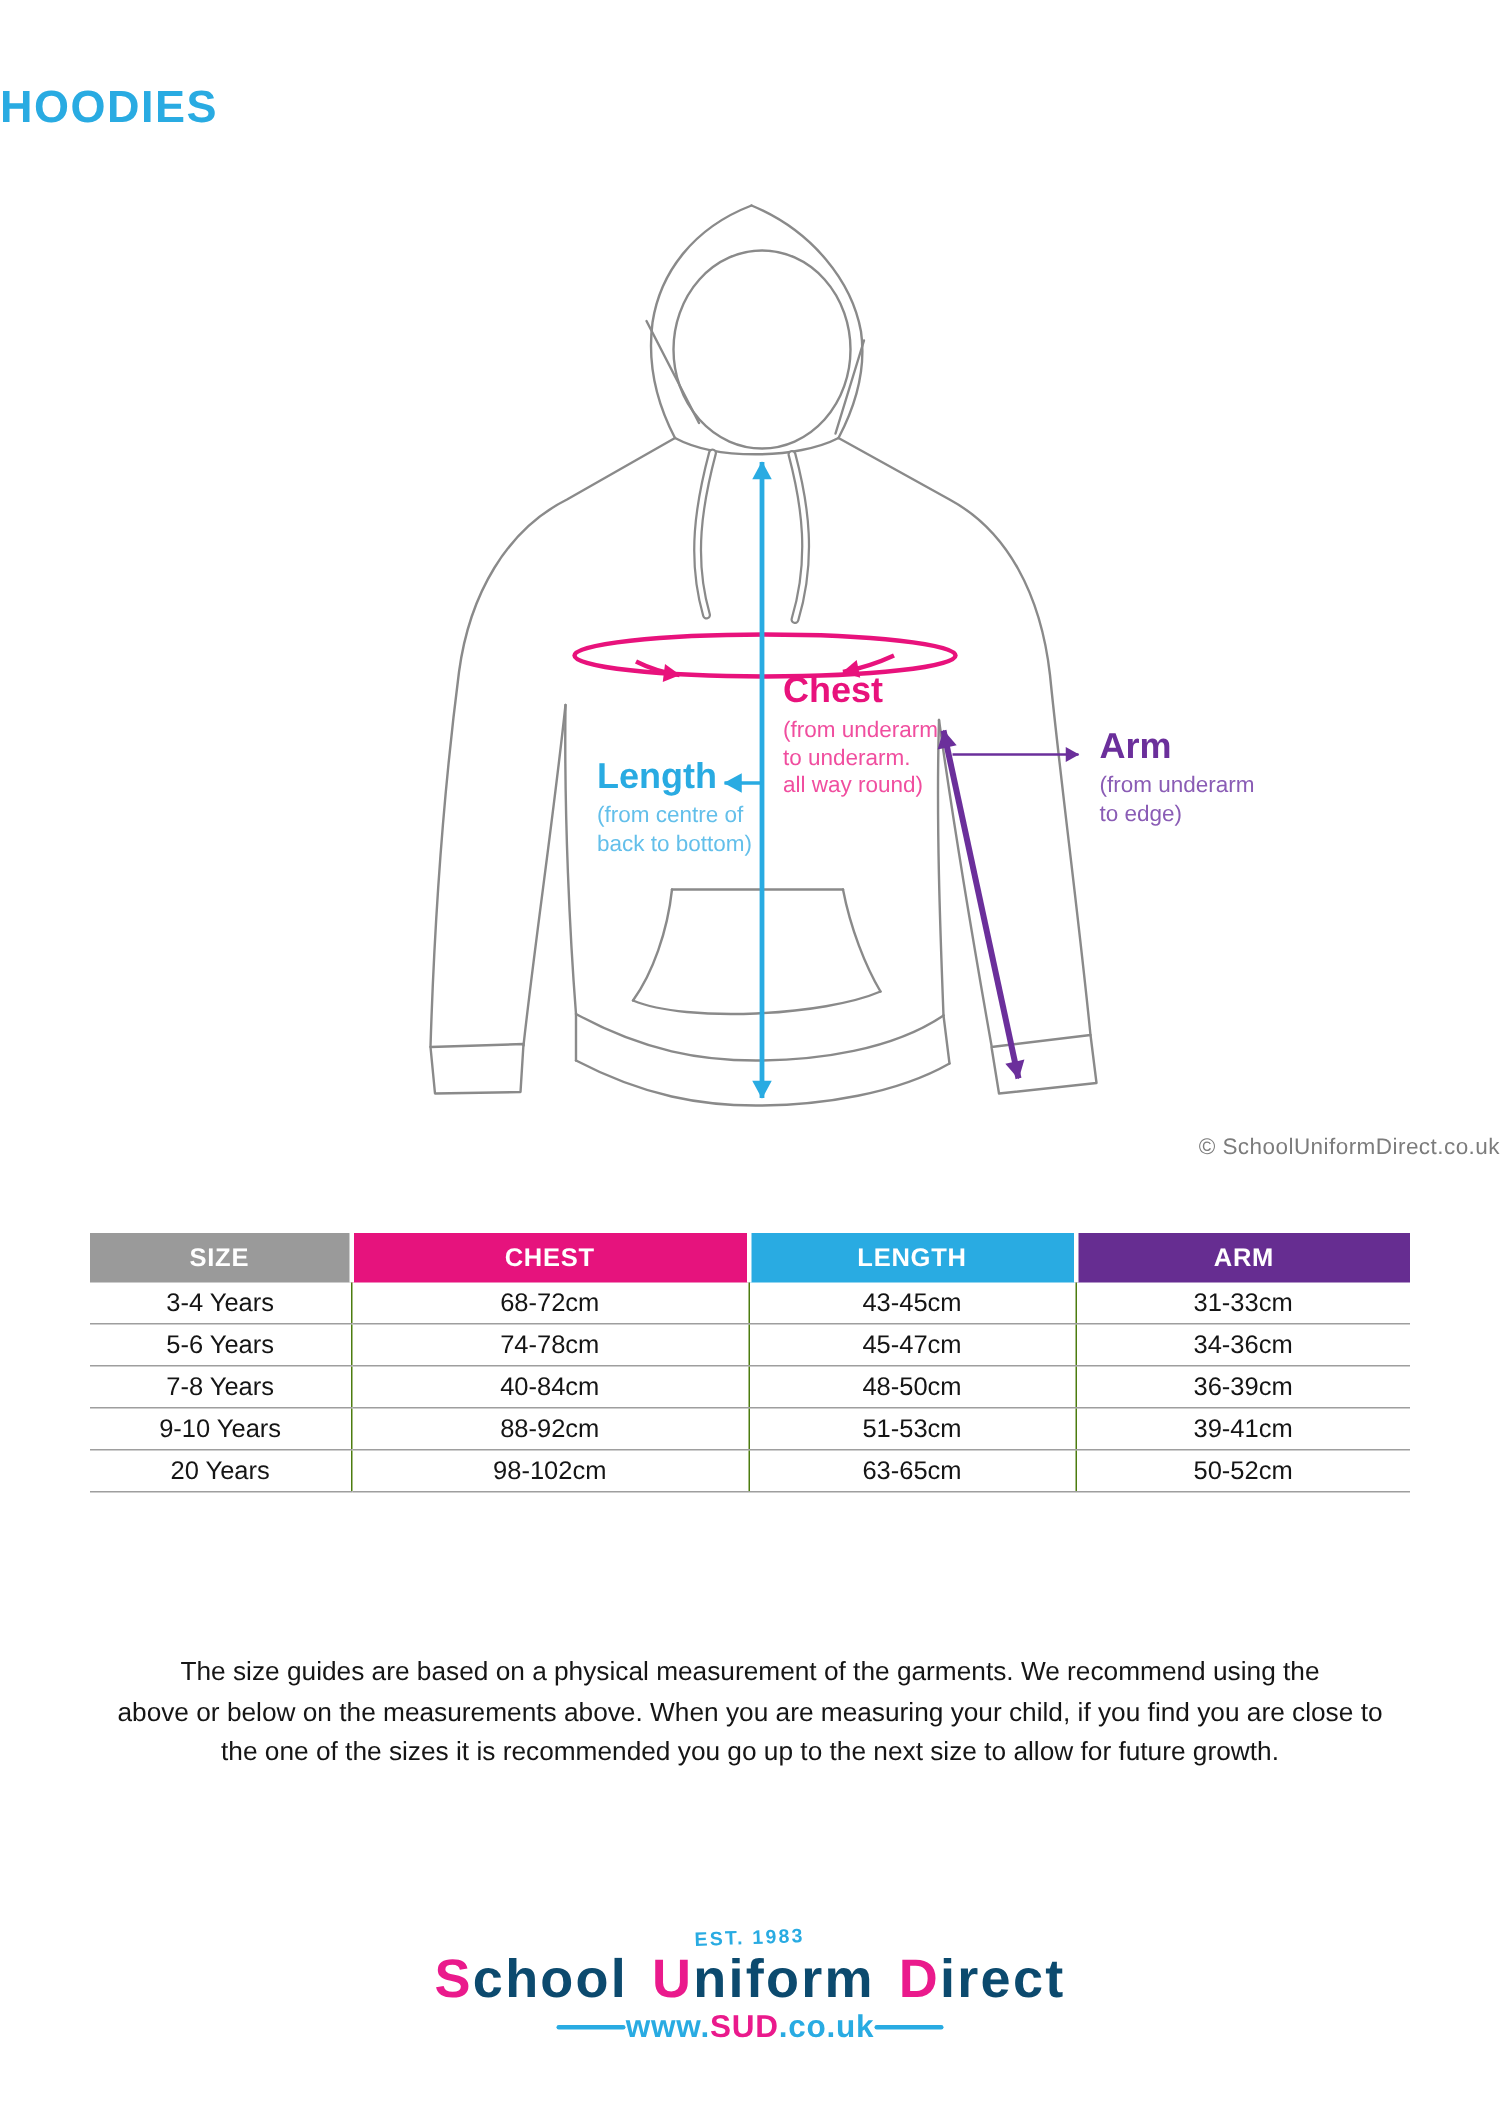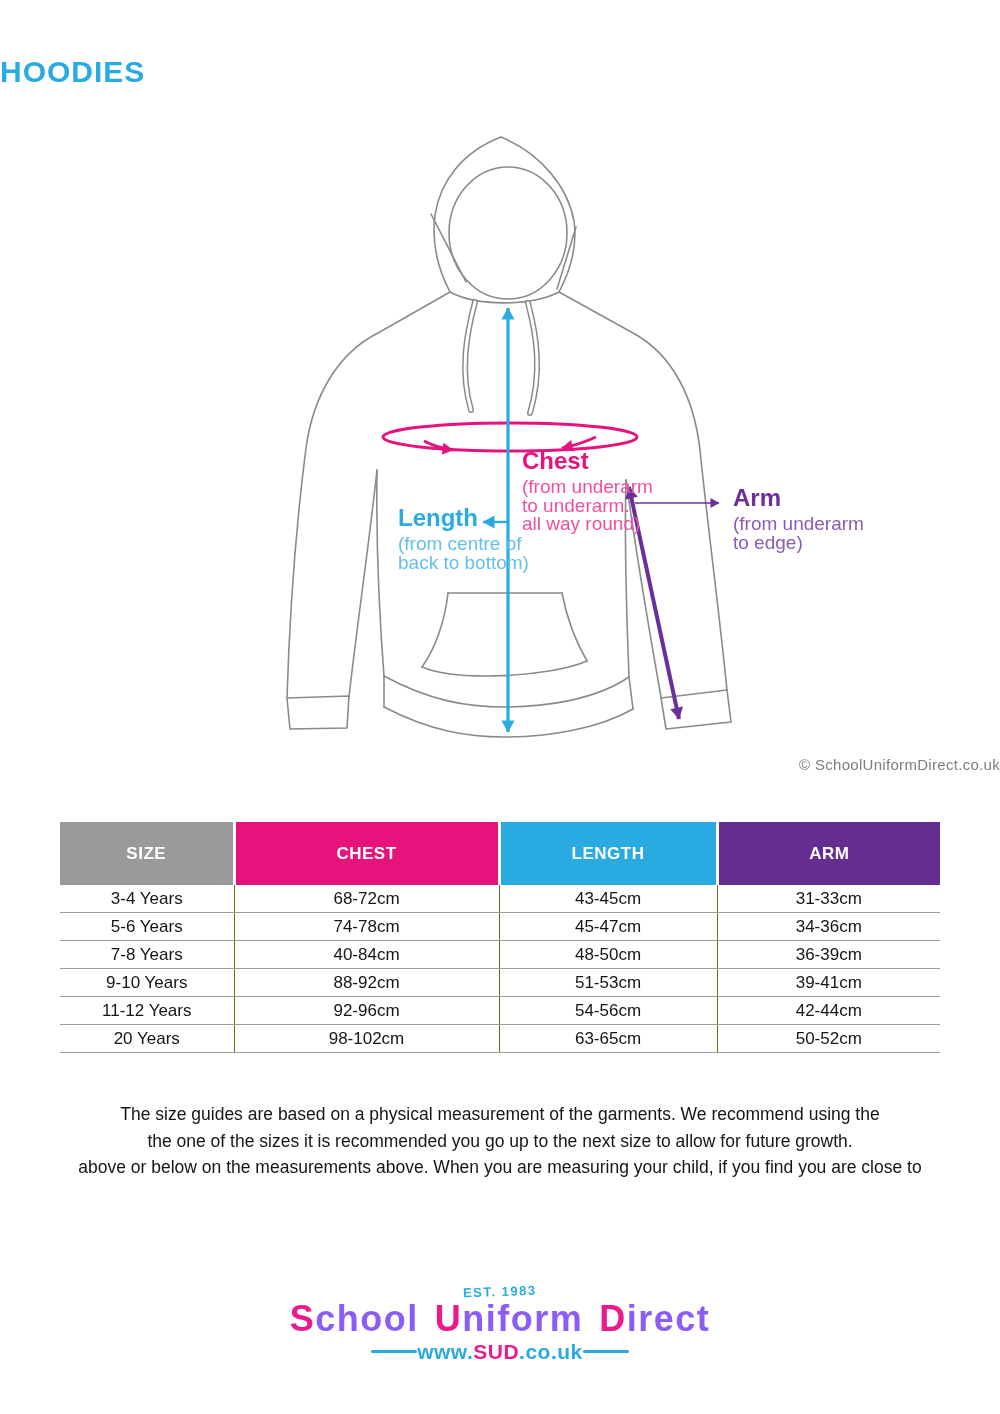--- a/index.html
+++ b/index.html
@@ -8,53 +8,53 @@
 
   
   .title{position:absolute;top:55px;left:0;width:100%;text-align:left;
          font-size:30px;font-weight:700;letter-spacing:1px;color:#29ABE2;}
 
   
   .figure{position:absolute;top:120px;left:0;width:1000px;height:690px;}
   .figure svg{position:absolute;top:0;left:0;}
   .lbl{position:absolute;}
   .lbl-title{font-size:24px;font-weight:600;line-height:1;}
-  .lbl-sub{margin-top:5px;font-size:19px;line-height:18.5px;font-weight:500;}
+  .lbl-sub{margin-top:5px;font-size:15px;line-height:18.5px;font-weight:500;}
   .lbl.chest .lbl-title{color:#E8127C;}
   .lbl.chest .lbl-sub{color:#F04E9F;}
   .lbl.length .lbl-title{color:#29ABE2;}
   .lbl.length .lbl-sub{color:#63BFEA;}
   .lbl.arm .lbl-title{color:#6B2F9B;}
   .lbl.arm .lbl-sub{color:#8A5CB5;}
   .copyright{position:absolute;top:636px;left:0;width:100%;text-align:right;
              font-size:15px;color:#7c7c7c;letter-spacing:0.3px;}
 
   
   .size-table{position:absolute;top:822px;left:60px;width:880px;border-collapse:collapse;table-layout:fixed;}
-  .size-table th{height:33px;font-size:17px;font-weight:600;letter-spacing:0.5px;color:#fff;text-align:center;padding:15px;}
+  .size-table th{height:33px;font-size:17px;font-weight:600;letter-spacing:0.5px;color:#fff;text-align:center;padding:0;}
   .size-table th + th{border-left:3px solid #fff;}
   .th-size{background:#9A9A9A;}
   .th-chest{background:#E6137D;}
   .th-length{background:#29ABE2;}
   .th-arm{background:#662D91;}
   .size-table td{height:27px;font-size:17px;color:#151515;text-align:center;padding:0;
                  border-bottom:1px solid #9e9e9e;}
   .size-table td + td{border-left:1px solid #4d7c0f;}
 
   
   .note{position:absolute;top:1101px;left:40px;width:920px;text-align:center;
         font-size:17.5px;line-height:26.5px;color:#151515;}
   .note .hl{color:#E8127C;}
 
   
   .logo{position:absolute;top:1284px;left:0;width:100%;display:flex;flex-direction:column;align-items:center;}
   .logo-est{font-size:13px;font-weight:700;letter-spacing:1.5px;color:#29ABE2;transform:rotate(-2deg);}
   .logo-wordmark{font-size:36px;font-weight:700;letter-spacing:1.5px;line-height:1.1;white-space:nowrap;}
   .logo-wordmark .word{margin:0 8px;}
-  .logo-wordmark .ink-blue{color:#8b5cf6;}
+  .logo-wordmark .ink-blue{color:#0c4a6e;}
   .logo-wordmark .ink-pink{color:#EA1A8C;}
   .logo-url{display:flex;align-items:center;margin-top:1px;}
   .logo-url .rule{width:46px;height:3px;background:#29ABE2;border-radius:2px;}
   .logo-url .url-text{font-size:21px;font-weight:700;letter-spacing:0.5px;}
   .logo-url .ink-blue{color:#29ABE2;}
   .logo-url .ink-pink{color:#EA1A8C;}
 </style>
 </head>
 <body>
 
@@ -196,38 +196,32 @@
         <td>48-50cm</td>
         <td>36-39cm</td>
       </tr>
       <tr>
         <td>9-10 Years</td>
         <td>88-92cm</td>
         <td>51-53cm</td>
         <td>39-41cm</td>
       </tr>
       <tr>
-        <td>11-12 Years</td>
-        <td>92-96cm</td>
-        <td>54-56cm</td>
-        <td>42-44cm</td>
-      </tr>
-      <tr>
         <td>20 Years</td>
         <td>98-102cm</td>
         <td>63-65cm</td>
         <td>50-52cm</td>
       </tr>
     </tbody>
   </table>
 
   <div class="note">
     <div>The size guides are based on a physical measurement of the garments. We recommend using the</div>
+    <div>above or below on the measurements above. When you are measuring your child, if you find you are close to</div>
     <div>the one of the sizes it is recommended you go up to the next size to allow for future growth.</div>
-    <div>above or below on the measurements above. When you are measuring your child, if you find you are close to</div>
   </div>
 
   <div class="logo">
     <div class="logo-est">EST. 1983</div>
     <div class="logo-wordmark">
       <span class="word"><span class="ink-pink">S</span><span class="ink-blue">chool</span></span><span class="word"><span class="ink-pink">U</span><span class="ink-blue">niform</span></span><span class="word"><span class="ink-pink">D</span><span class="ink-blue">irect</span></span>
     </div>
     <div class="logo-url">
       <span class="rule"></span>
       <span class="url-text"><span class="ink-blue">www.</span><span class="ink-pink">SUD</span><span class="ink-blue">.co.uk</span></span>

